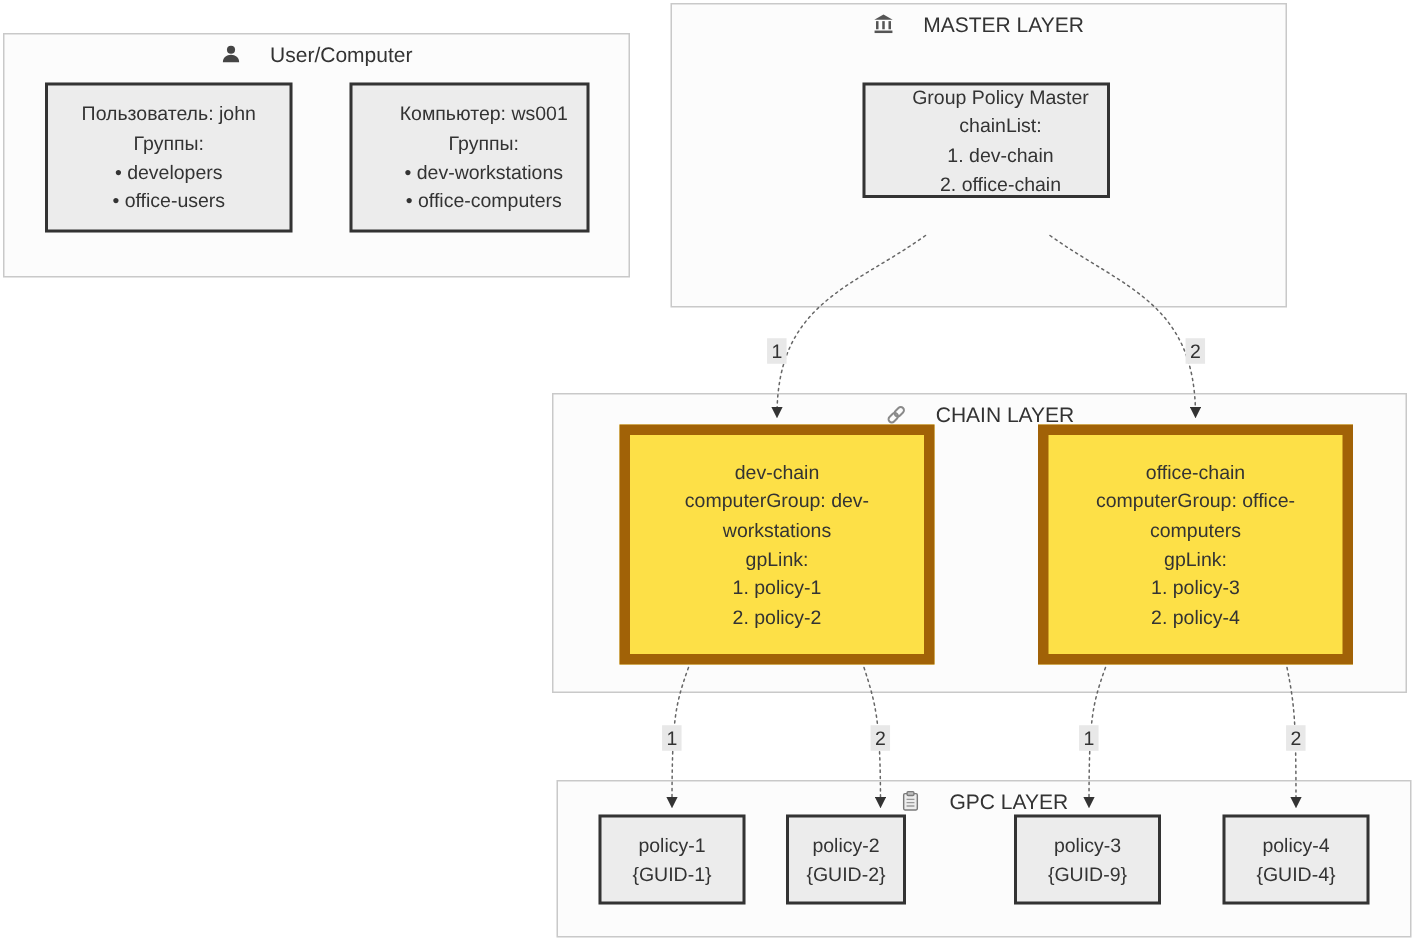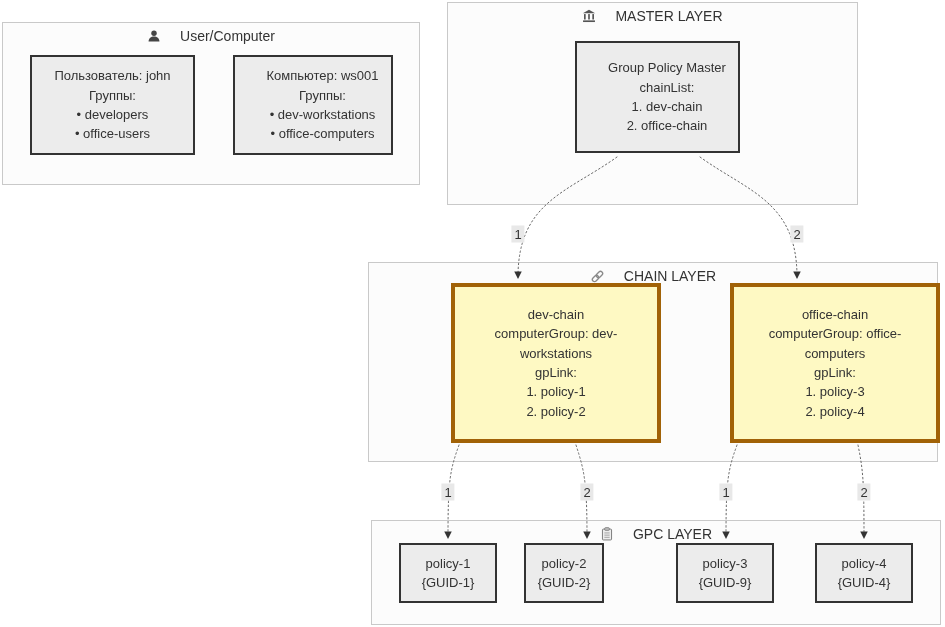--- a/index.html
+++ b/index.html
@@ -17,21 +17,21 @@
     font-size:14px;color:#333;display:flex;align-items:center;justify-content:center;gap:19px;
     white-space:nowrap;overflow:hidden;
   }
   .layer-title svg{flex:0 0 auto;}
   .node{
     position:absolute;background:#ececec;box-sizing:border-box;
     display:flex;flex-direction:column;align-items:center;justify-content:center;
     text-align:center;font-size:13px;line-height:19.4px;overflow:hidden;
   }
   .node.dark{border:2px solid #333;}
-  .node.light{border:4px solid #a16207;background:#fef9c3;margin-left:38px;}
+  .node.light{border:7px solid #a16207;background:#fde047;}
   .nl{white-space:nowrap;}
   .edges{position:absolute;left:0;top:0;pointer-events:none;}
   .edge{fill:none;stroke:#666;stroke-width:1;stroke-dasharray:1.5 2.6;stroke-linecap:round;}
   .edge-label{
     position:absolute;transform:translate(-50%,-50%);
     background:#e8e8e8;color:#333;font-size:13px;padding:0 3px;line-height:17px;
   }
 </style>
 </head>
 <body>
@@ -93,21 +93,21 @@
     <div class="nl">• office-users</div>
   </div>
 
   <div class="node dark" style="left:233px;top:55px;width:160px;height:100px;padding-left:19px;">
     <div class="nl">Компьютер: ws001</div>
     <div class="nl">Группы:</div>
     <div class="nl">• dev-workstations</div>
     <div class="nl">• office-computers</div>
   </div>
 
-  <div class="node dark" style="left:575px;top:41px;width:165px;height:112px;padding-left:19px;">
+  <div class="node dark" style="left:575px;top:55px;width:165px;height:77px;padding-left:19px;">
     <div class="nl">Group Policy Master</div>
     <div class="nl">chainList:</div>
     <div class="nl">1. dev-chain</div>
     <div class="nl">2. office-chain</div>
   </div>
 
   <div class="node light" style="left:413px;top:283px;width:210px;height:160px;">
     <div class="nl">dev-chain</div>
     <div class="nl">computerGroup: dev-</div>
     <div class="nl">workstations</div>

